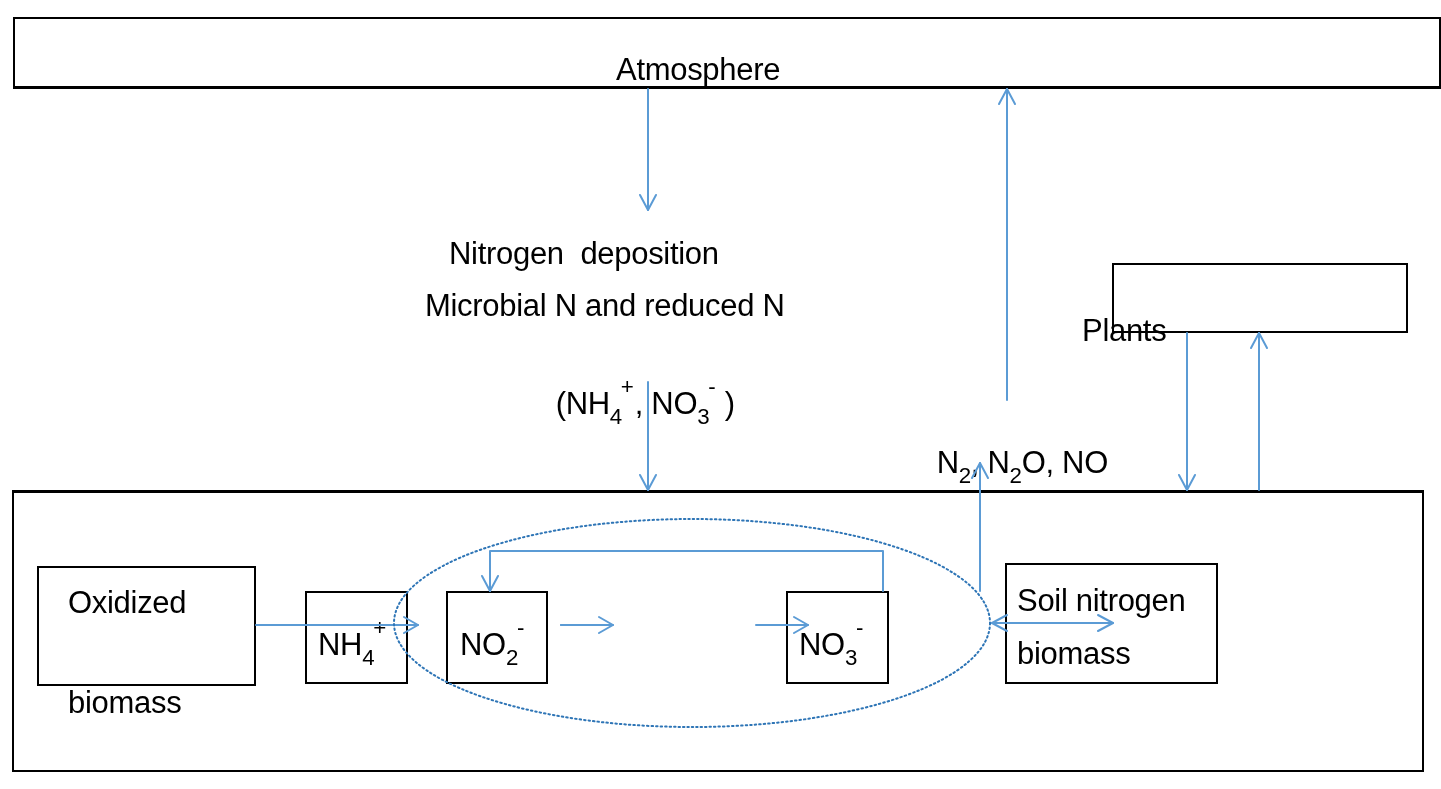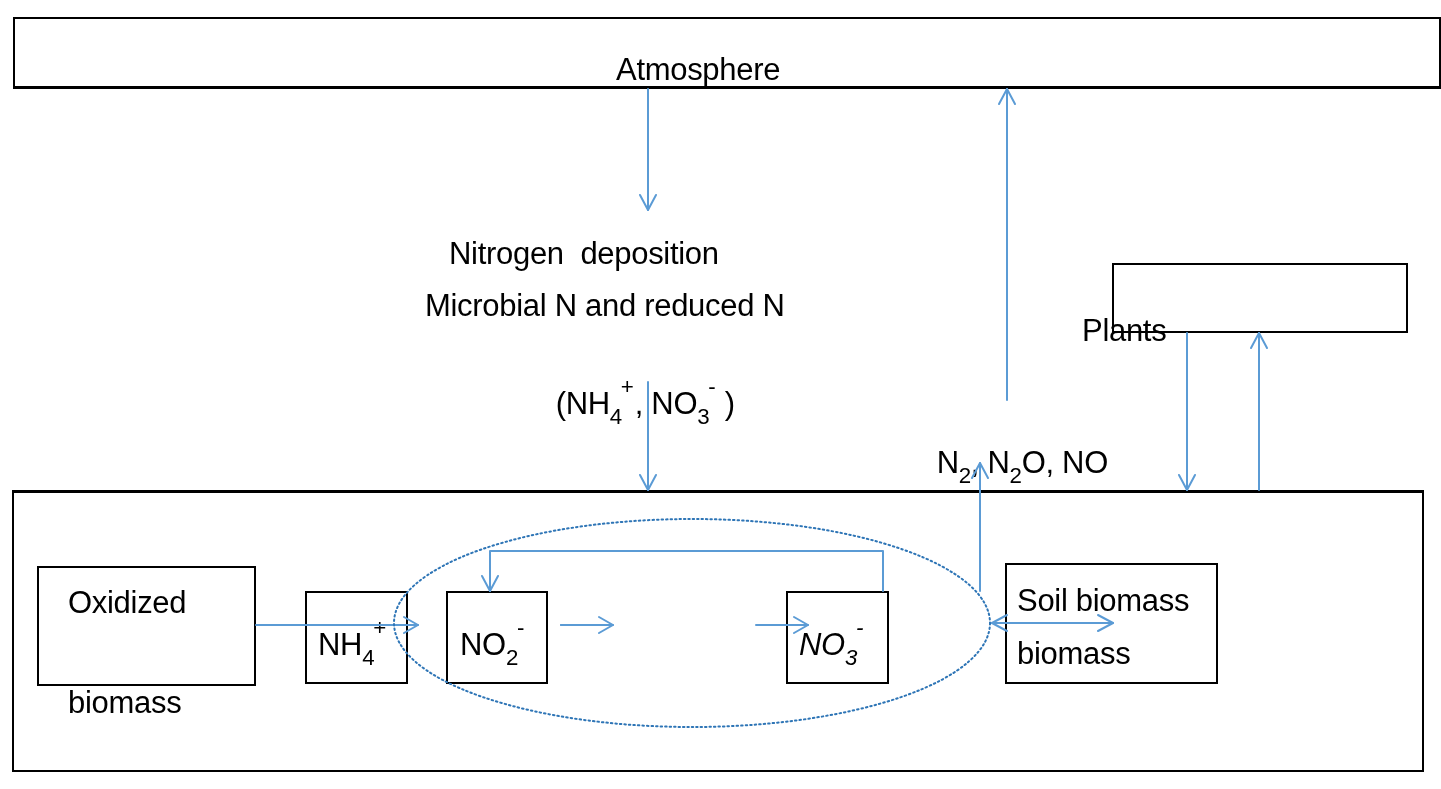--- a/index.html
+++ b/index.html
@@ -68,26 +68,26 @@
 <div class="label chem" style="left:318px; top:628px;">
   <span>NH</span><sub>4</sub><sup>+</sup>
 </div>
 
 <div class="box" style="left:446px; top:591px; width:102px; height:93px;"></div>
 <div class="label chem" style="left:460px; top:628px;">
   <span>NO</span><sub>2</sub><sup>-</sup>
 </div>
 
 <div class="box" style="left:786px; top:591px; width:103px; height:93px;"></div>
-<div class="label chem" style="left:799px; top:628px;font-style:italic;">
+<div class="label chem" style="left:799px; top:628px;">
   <span>NO</span><sub>3</sub><sup>-</sup>
 </div>
 
 <div class="box" style="left:1005px; top:563px; width:213px; height:121px;"></div>
-<div class="label" style="left:1017px; top:585px;">Soil biomass</div>
+<div class="label" style="left:1017px; top:585px;">Soil nitrogen</div>
 <div class="label" style="left:1017px; top:638px;">biomass</div>
 
 <div class="label" style="left:449px; top:238px; white-space:pre;">Nitrogen  deposition</div>
 <div class="label" style="left:425px; top:290px;">Microbial N and reduced N</div>
 <div class="label chem" style="left:539px; top:356px; white-space:pre;">
   <span>(</span><span>NH</span><sub>4</sub><sup>+</sup><span>, </span><span>NO</span><sub>3</sub><sup>-</sup><span> )</span>
 </div>
 
 <div class="label chem" style="left:920px; top:416px; white-space:pre;">
   <span>N</span><sub>2</sub><span>, N</span><sub>2</sub><span>O, NO</span>

